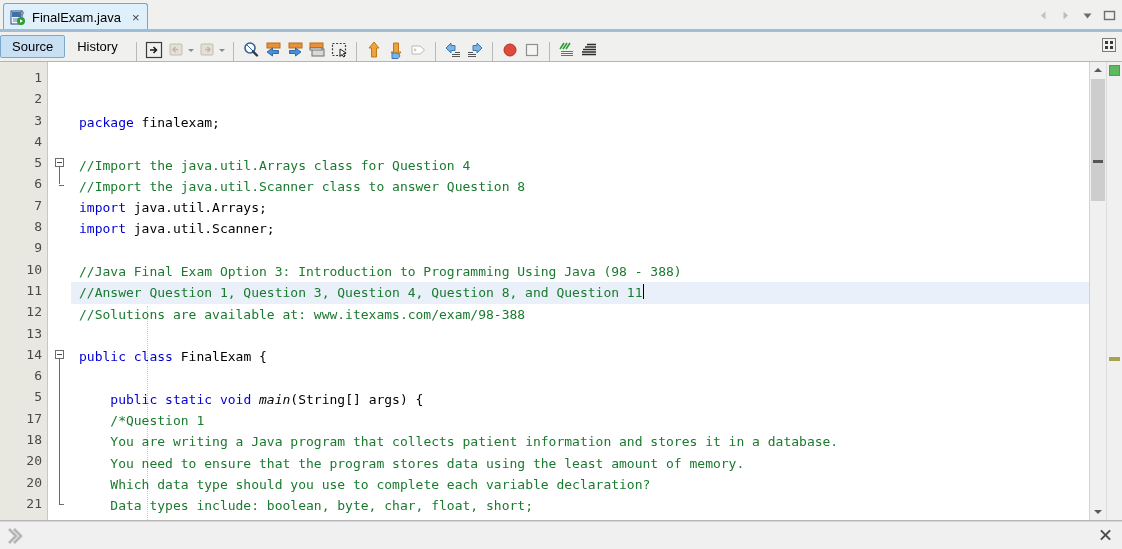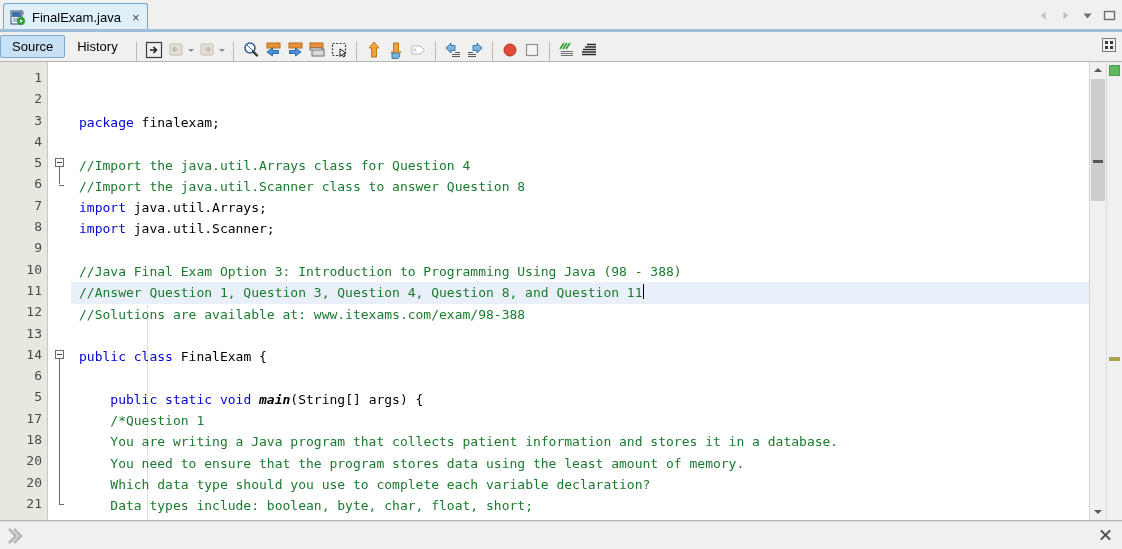--- a/index.html
+++ b/index.html
@@ -150,21 +150,21 @@
   .code .line {
     height: 21.3px; line-height: 21.3px;
     padding-left: 8px;
     position: relative;
     white-space: pre;
   }
   .code .line.cur { background: #e9f0fa; }
   .kw  { color: #0000d6; }
   .cmt { color: #1a7a2e; }
   .cls { color: #000000; font-weight: normal; }
-  .mth { color: #000000; font-weight: bold; font-style: italic; }
+  .mth { color: #000000; font-weight: normal; font-style: italic; }
   .pln { color: #000000; }
   .caret {
     display: inline-block; width: 1px; height: 15px;
     background: #000; vertical-align: -2px;
     margin-left: 0px;
   }
   .indent-guide {
     position: absolute; top: 0; bottom: 0; width: 1px;
     border-left: 1px dotted #c9c9c9;
   }

